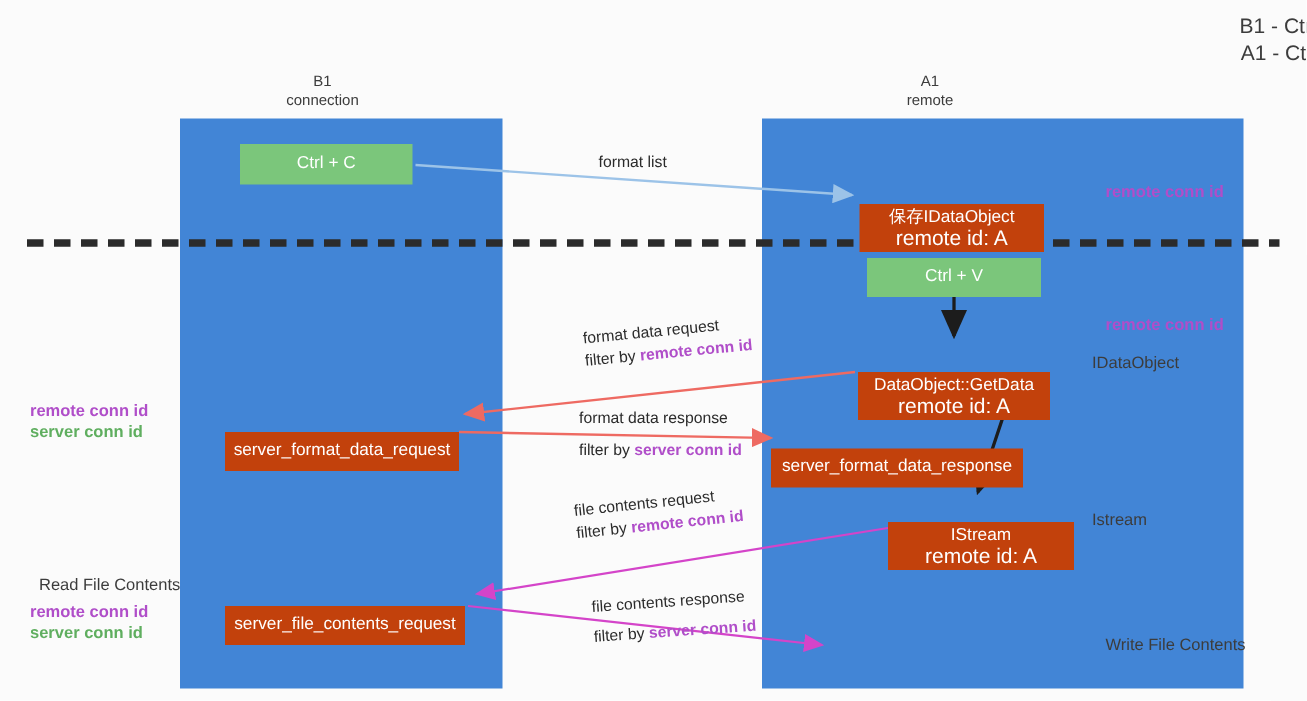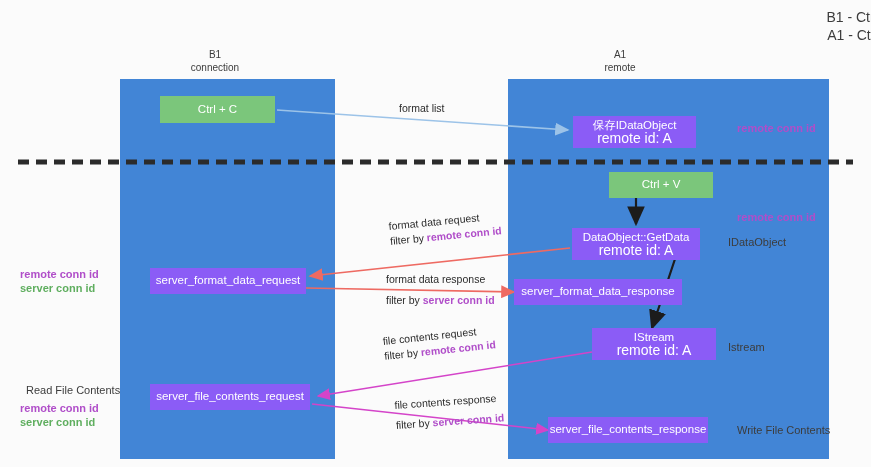--- a/index.html
+++ b/index.html
@@ -47,21 +47,21 @@
     flex-direction: column;
     align-items: center;
     justify-content: center;
     text-align: center;
     color: #ffffff;
     font-size: 11.5px;
     line-height: 13.5px;
     box-sizing: border-box;
   }
   .node.green { background: #7bc67b; }
-  .node.orange { background: #8b5cf6; }
+  .node.orange { background: #c2410c; margin-top: 20px; }
   .node .l2 { font-size: 14px; }
 
   .sidelabel {
     position: absolute;
     font-size: 11px;
     color: #3c3c3c;
     line-height: 13.5px;
     white-space: nowrap;
   }
   .sidelabel .purple { color: #b04ec9; font-weight: bold; }
@@ -135,21 +135,21 @@
 
   <div class="node green" style="left:160px; top:96px; width:115px; height:27px;">
     <span>Ctrl + C</span>
   </div>
 
   <div class="node orange" style="left:573px; top:116px; width:123px; height:32px;">
     <span>保存IDataObject</span>
     <span class="l2">remote id: A</span>
   </div>
 
-  <div class="node green" style="left:609px; top:172px; width:104px; height:26px;">
+  <div class="node green" style="left:578px; top:172px; width:116px; height:26px;">
     <span>Ctrl + V</span>
   </div>
 
   <div class="node orange" style="left:572px; top:228px; width:128px; height:32px;">
     <span>DataObject::GetData</span>
     <span class="l2">remote id: A</span>
   </div>
 
   <div class="node orange" style="left:150px; top:268px; width:156px; height:26px;">
     <span>server_format_data_request</span>
@@ -161,23 +161,20 @@
 
   <div class="node orange" style="left:592px; top:328px; width:124px; height:32px;">
     <span>IStream</span>
     <span class="l2">remote id: A</span>
   </div>
 
   <div class="node orange" style="left:150px; top:384px; width:160px; height:26px;">
     <span>server_file_contents_request</span>
   </div>
 
-  <div class="node orange" style="left:548px; top:417px; width:160px; height:26px;">
-    <span>server_file_contents_response</span>
-  </div>
 
   <div class="edgelabel" style="left:399px; top:101px;">
     <div>format list</div>
   </div>
 
   <div class="edgelabel" style="left:388px; top:219px; transform:rotate(-5.5deg); transform-origin:left top;">
     <div>format data request</div>
     <div><span>filter by </span><span class="purple">remote conn id</span></div>
   </div>
 

